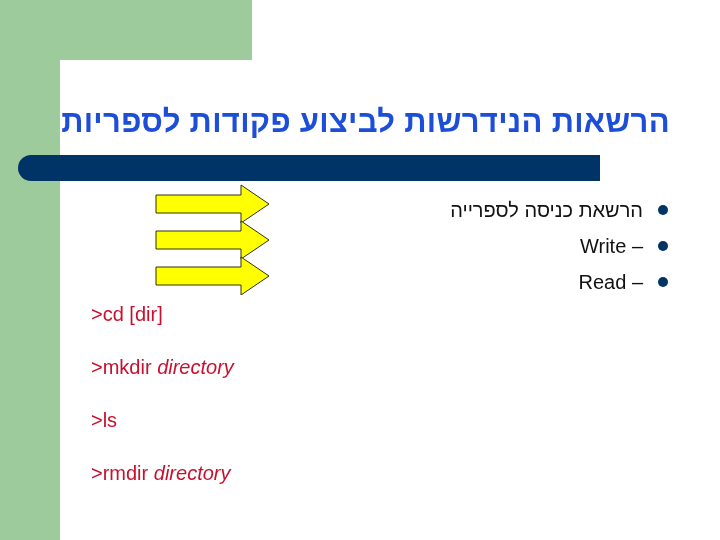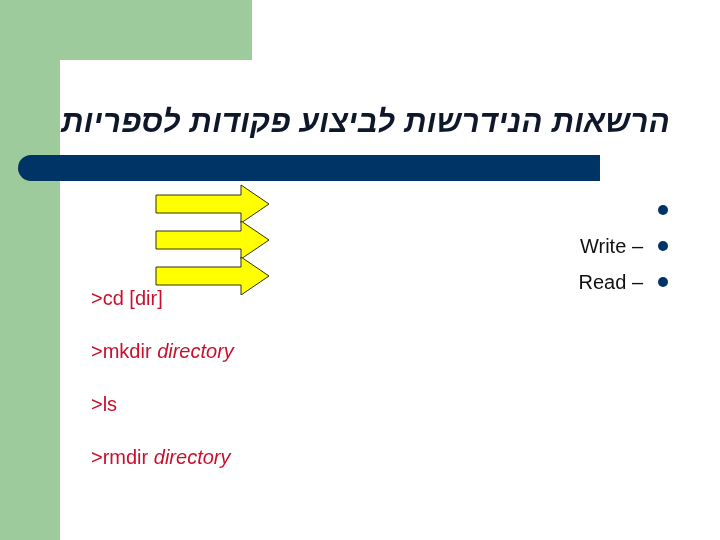--- a/index.html
+++ b/index.html
@@ -1,43 +1,44 @@
 <!DOCTYPE html>
 <html><head>
 <meta charset="utf-8">
 <style>
   html, body { margin:0; padding:0; }
   body { width:720px; height:540px; position:relative; overflow:hidden; background:#ffffff; font-family:"Liberation Sans", sans-serif; }
   .green-left { position:absolute; left:0; top:0; width:60px; height:540px; background:#9dcb9b; }
   .green-top { position:absolute; left:0; top:0; width:252px; height:60px; background:#9dcb9b; }
   .white-panel { position:absolute; left:60px; top:60px; width:660px; height:480px; background:#ffffff; border-top-left-radius:20px; }
-  .title { position:absolute; right:50px; top:104px; font-size:31px; font-weight:bold; color:#0f172a; direction:rtl; white-space:nowrap; letter-spacing:0.3px;font-style:italic; }
+  .title { position:absolute; right:50px; top:104px; font-size:31px; font-weight:bold; color:#1d4ed8; direction:rtl; white-space:nowrap; letter-spacing:0.3px; }
   .title-bar { position:absolute; left:18px; top:155px; width:582px; height:26px; background:#003366; border-top-left-radius:13px; border-bottom-left-radius:13px; }
   .bullets { position:absolute; right:46px; top:192px; direction:rtl; }
   .bullet-row { height:36px; display:flex; align-items:center; direction:rtl; white-space:nowrap; }
   .dot { width:10px; height:10px; border-radius:50%; background:#003366; margin-left:15px; margin-right:6px; flex:0 0 auto; }
   .bullet-text { font-size:20px; color:#111111; }
   .arrows { position:absolute; left:150px; top:180px; }
-  .cmds { position:absolute; left:91px; top:284px; }
+  .cmds { position:absolute; left:91px; top:300px; }
   .cmd { font-size:20px; color:#c8102e; height:53px; line-height:28px; white-space:nowrap; }
   .cmd i { }
 </style>
 </head>
 <body>
 
 <div class="green-left"></div>
 <div class="green-top"></div>
 <div class="white-panel"></div>
 
 <div class="title">הרשאות הנידרשות לביצוע פקודות לספריות</div>
 <div class="title-bar"></div>
 
 <div class="bullets">
   <div class="bullet-row">
     <span class="dot"></span>
+    <span class="bullet-text">הרשאת כניסה לספרייה</span>
   </div>
   <div class="bullet-row">
     <span class="dot"></span>
     <span class="bullet-text" dir="ltr"><span>Write</span> <span>–</span> </span>
   </div>
   <div class="bullet-row">
     <span class="dot"></span>
     <span class="bullet-text" dir="ltr"><span>Read</span> <span>–</span> </span>
   </div>
 </div>

